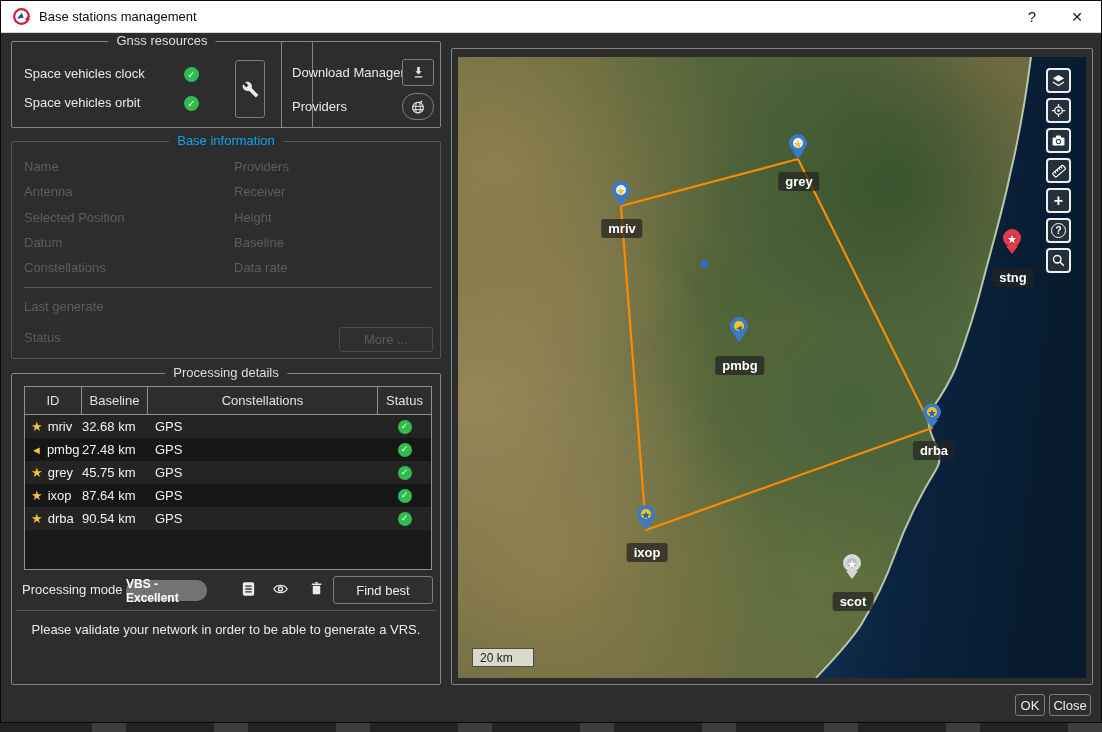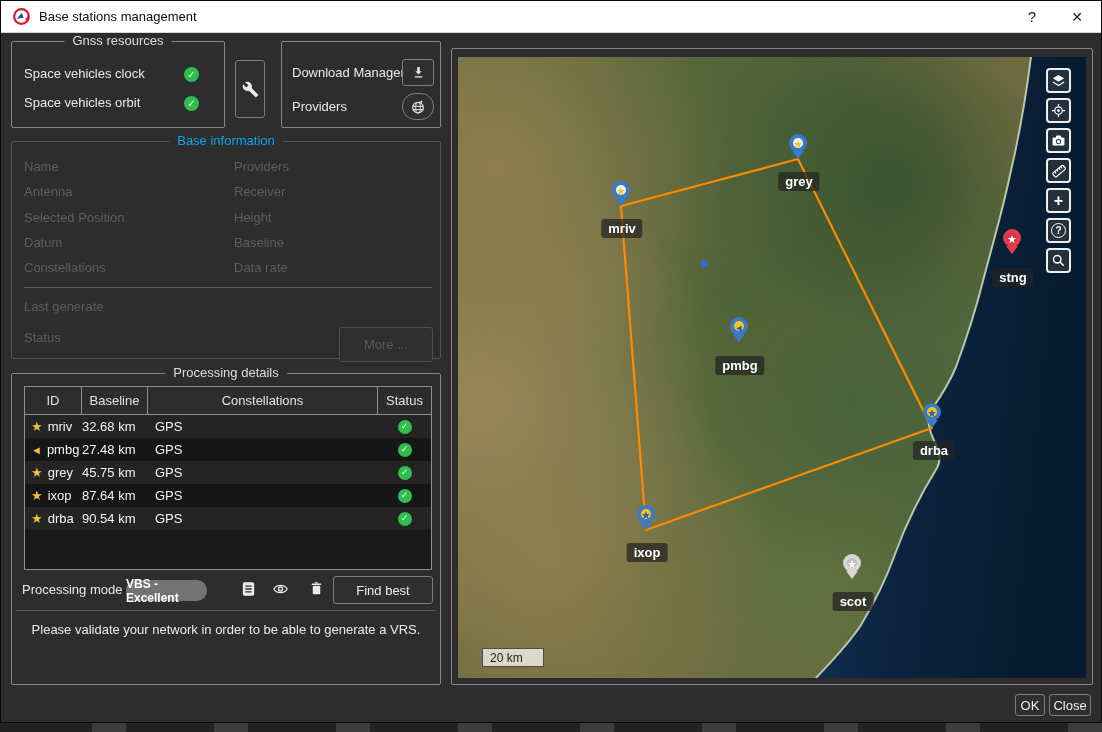--- a/index.html
+++ b/index.html
@@ -105,21 +105,21 @@
   .blue-dot { position:absolute; width:7px; height:7px; border-radius:50%; background:#2b6be6; }
 
   .mtb { position:absolute; left:588px; width:25px; height:25px; background:rgba(70,75,70,0.45);
          border:2px solid rgba(255,255,255,0.92); border-radius:4px; display:flex; align-items:center;
          justify-content:center; color:#ffffff; cursor:default; }
   .mtb .glyph-plus::after { content:"+"; font-size:16px; font-weight:bold; line-height:1; }
   .mtb .glyph-help { width:15px; height:15px; border:1.5px solid #fff; border-radius:50%;
         display:flex; align-items:center; justify-content:center; }
   .mtb .glyph-help::after { content:"?"; font-size:10px; font-weight:bold; line-height:1; }
 
-  .scalebar { position:absolute; left:24px; top:591px; width:62px; height:19px;
+  .scalebar { position:absolute; left:14px; top:591px; width:62px; height:19px;
               background:rgba(235,235,225,0.85); border:1px solid #4c4c4c; color:#1d1d1d;
               font-size:12px; display:flex; align-items:center; padding-left:7px; }
 
   
   .desktop-strip { position:absolute; left:0; top:723px; width:1102px; height:9px; background:#232323;
      background-image:repeating-linear-gradient(90deg, transparent 0 88px, rgba(165,165,175,0.20) 88px 122px);
      background-position:4px 0; }
 </style>
 </head>
 <body>
@@ -133,21 +133,21 @@
       <svg class="app-icon" viewBox="0 0 20 20">
         <circle cx="10" cy="10" r="8.6" fill="#ffffff" stroke="#cc2233" stroke-width="2.6"></circle>
         <path d="M10.5 5.5 L4.5 12.5 L12.5 11.5 Z" fill="#2b4ea0"></path>
         <path d="M15 14 A8.6 8.6 0 0 0 18.6 10" fill="none" stroke="#cc2233" stroke-width="2.6"></path>
       </svg>
       <span class="title-text">Base stations management</span>
       <span class="tb-btn tb-help">?</span>
       <span class="tb-btn tb-close">✕</span>
     </div>
 
-    <div class="group" style="left:10px; top:40px; width:214px; height:87px;">
+    <div class="group" style="left:10px; top:40px; width:302px; height:87px;">
       <span class="legend">Gnss resources</span>
       <span class="lbl" style="left:12px; top:24px;">Space vehicles clock</span>
       <span class="check" style="left:172px; top:25px;"></span>
       <span class="lbl" style="left:12px; top:53px;">Space vehicles orbit</span>
       <span class="check" style="left:172px; top:54px;"></span>
       <button class="btn" style="left:223px; top:18px; width:30px; height:58px;">
         <svg width="17" height="17" viewBox="0 0 24 24">
           <path fill="#eaeaea" d="M22.7 19l-9.1-9.1c.9-2.3.4-5-1.5-6.9-2-2-5-2.4-7.4-1.3L9 6 6 9 1.6 4.7C.4 7.1.9 10.1 2.9 12.1c1.9 1.9 4.6 2.4 6.9 1.5l9.1 9.1c.4.4 1 .4 1.4 0l2.3-2.3c.5-.4.5-1.1.1-1.4z"></path>
         </svg>
       </button>
@@ -179,21 +179,21 @@
       <span class="lbl dim" style="left:12px; top:93px;">Datum</span>
       <span class="lbl dim" style="left:12px; top:118px;">Constellations</span>
       <span class="lbl dim" style="left:222px; top:17px;">Providers</span>
       <span class="lbl dim" style="left:222px; top:42px;">Receiver</span>
       <span class="lbl dim" style="left:222px; top:68px;">Height</span>
       <span class="lbl dim" style="left:222px; top:93px;">Baseline</span>
       <span class="lbl dim" style="left:222px; top:118px;">Data rate</span>
       <div class="sep" style="left:12px; top:145px; width:408px;"></div>
       <span class="lbl dim" style="left:12px; top:157px;">Last generate</span>
       <span class="lbl dim" style="left:12px; top:188px;">Status</span>
-      <button class="btn disabled" style="left:327px; top:185px; width:94px; height:35px;">More ...</button>
+      <button class="btn disabled" style="left:327px; top:185px; width:94px; height:25px;">More ...</button>
     </div>
 
     <div class="group" style="left:10px; top:372px; width:430px; height:312px;">
       <span class="legend">Processing details</span>
 
       <div class="table">
         <div class="thead">
           <div class="th c-id">ID</div>
           <div class="th c-base">Baseline</div>
           <div class="th c-const">Constellations</div>

